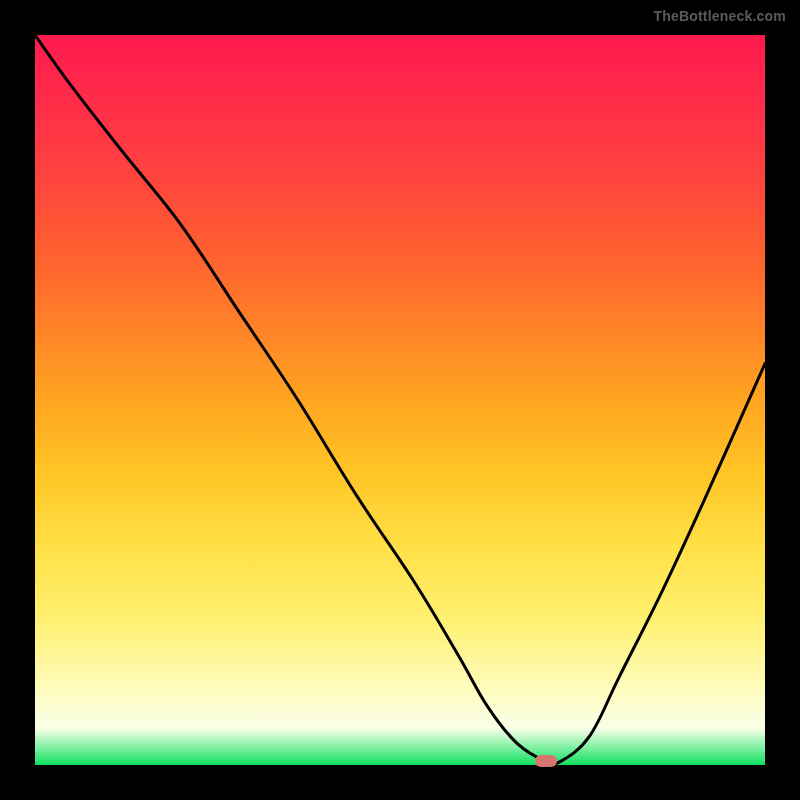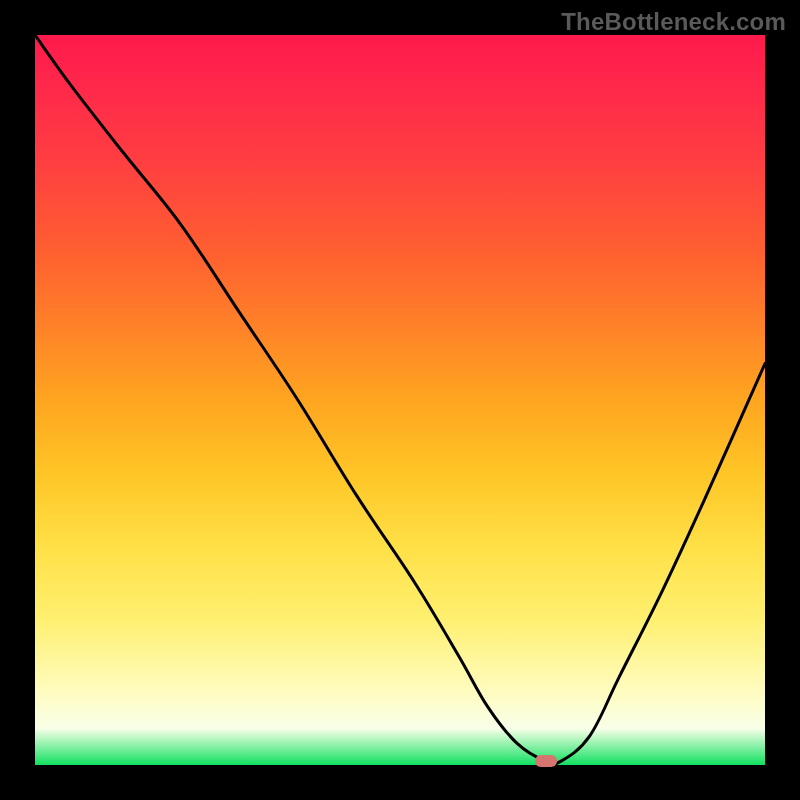--- a/index.html
+++ b/index.html
@@ -36,21 +36,21 @@
       #fffcc0 90%,
       #f8ffe8 95%,
       #10e060 100%
     );
   }
   .watermark {
     position: absolute;
     top: 8px;
     right: 14px;
     font-family: Arial, Helvetica, sans-serif;
-    font-size: 24px;
+    font-size: 14px;
     font-weight: 600;
     color: #5a5a5a;
     letter-spacing: 0.2px;
   }
   svg.curve {
     position: absolute;
     left: 0;
     top: 0;
     width: 730px;
     height: 730px;

